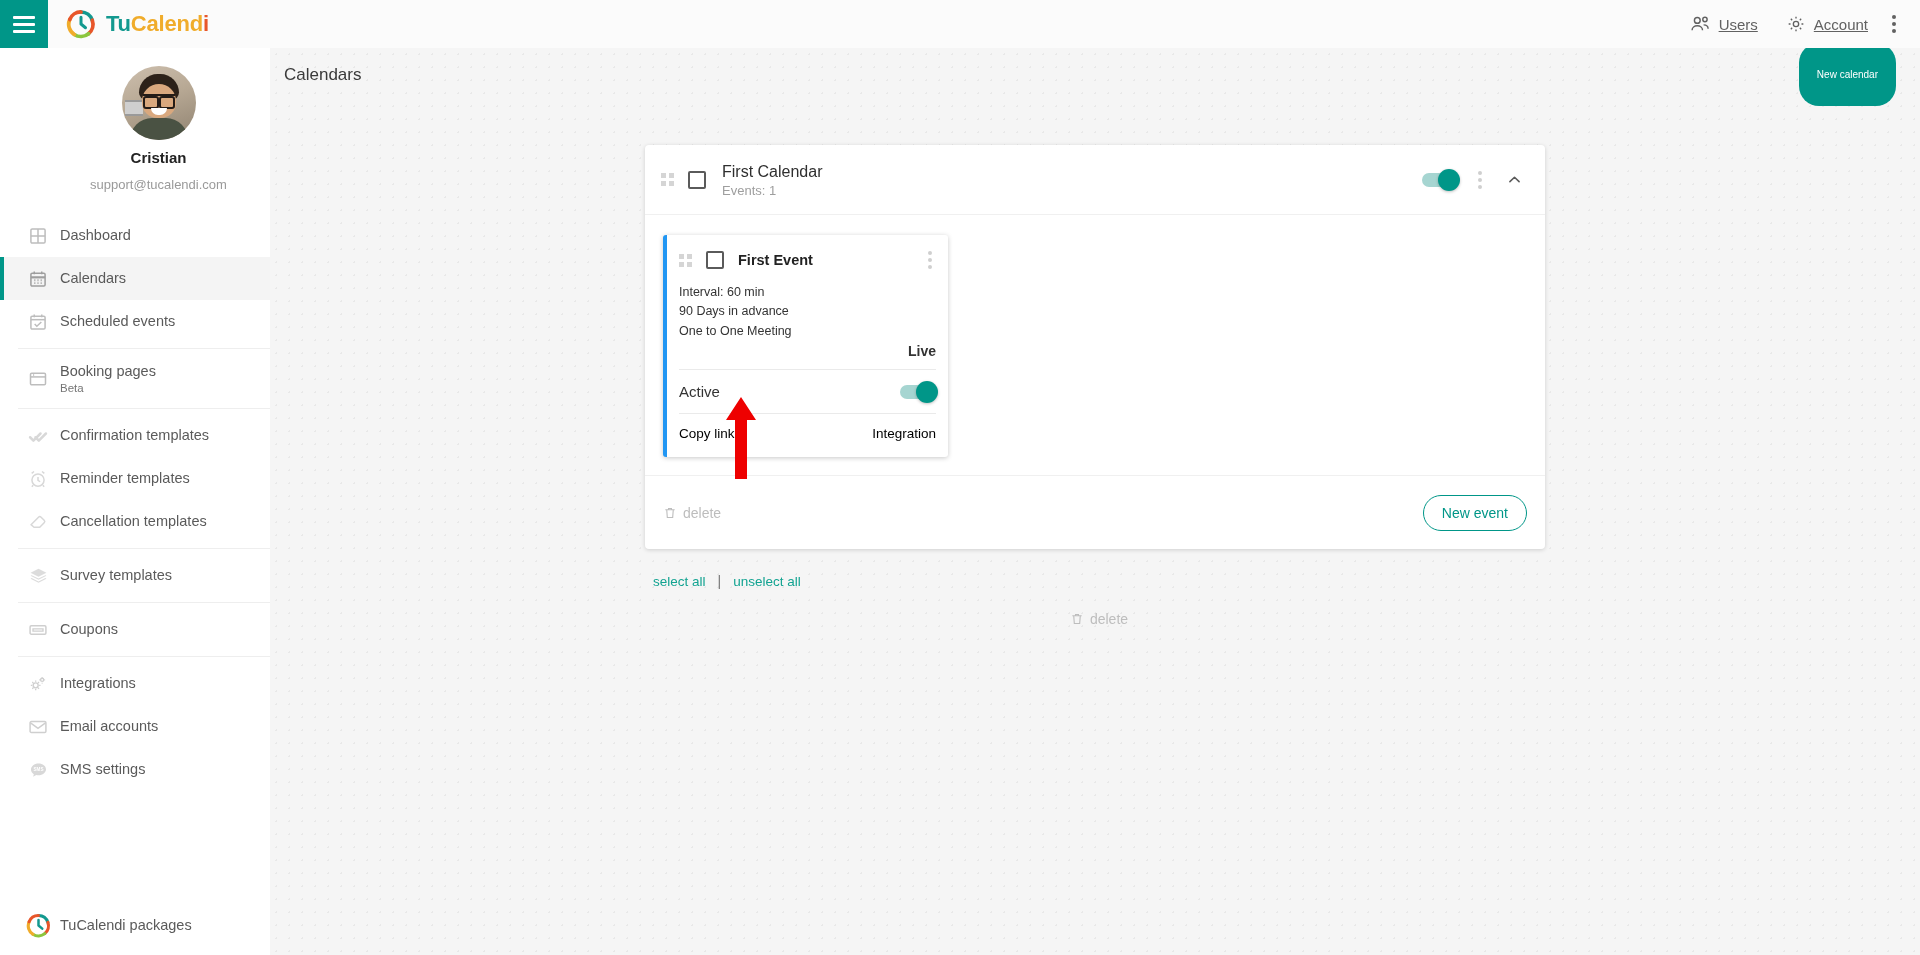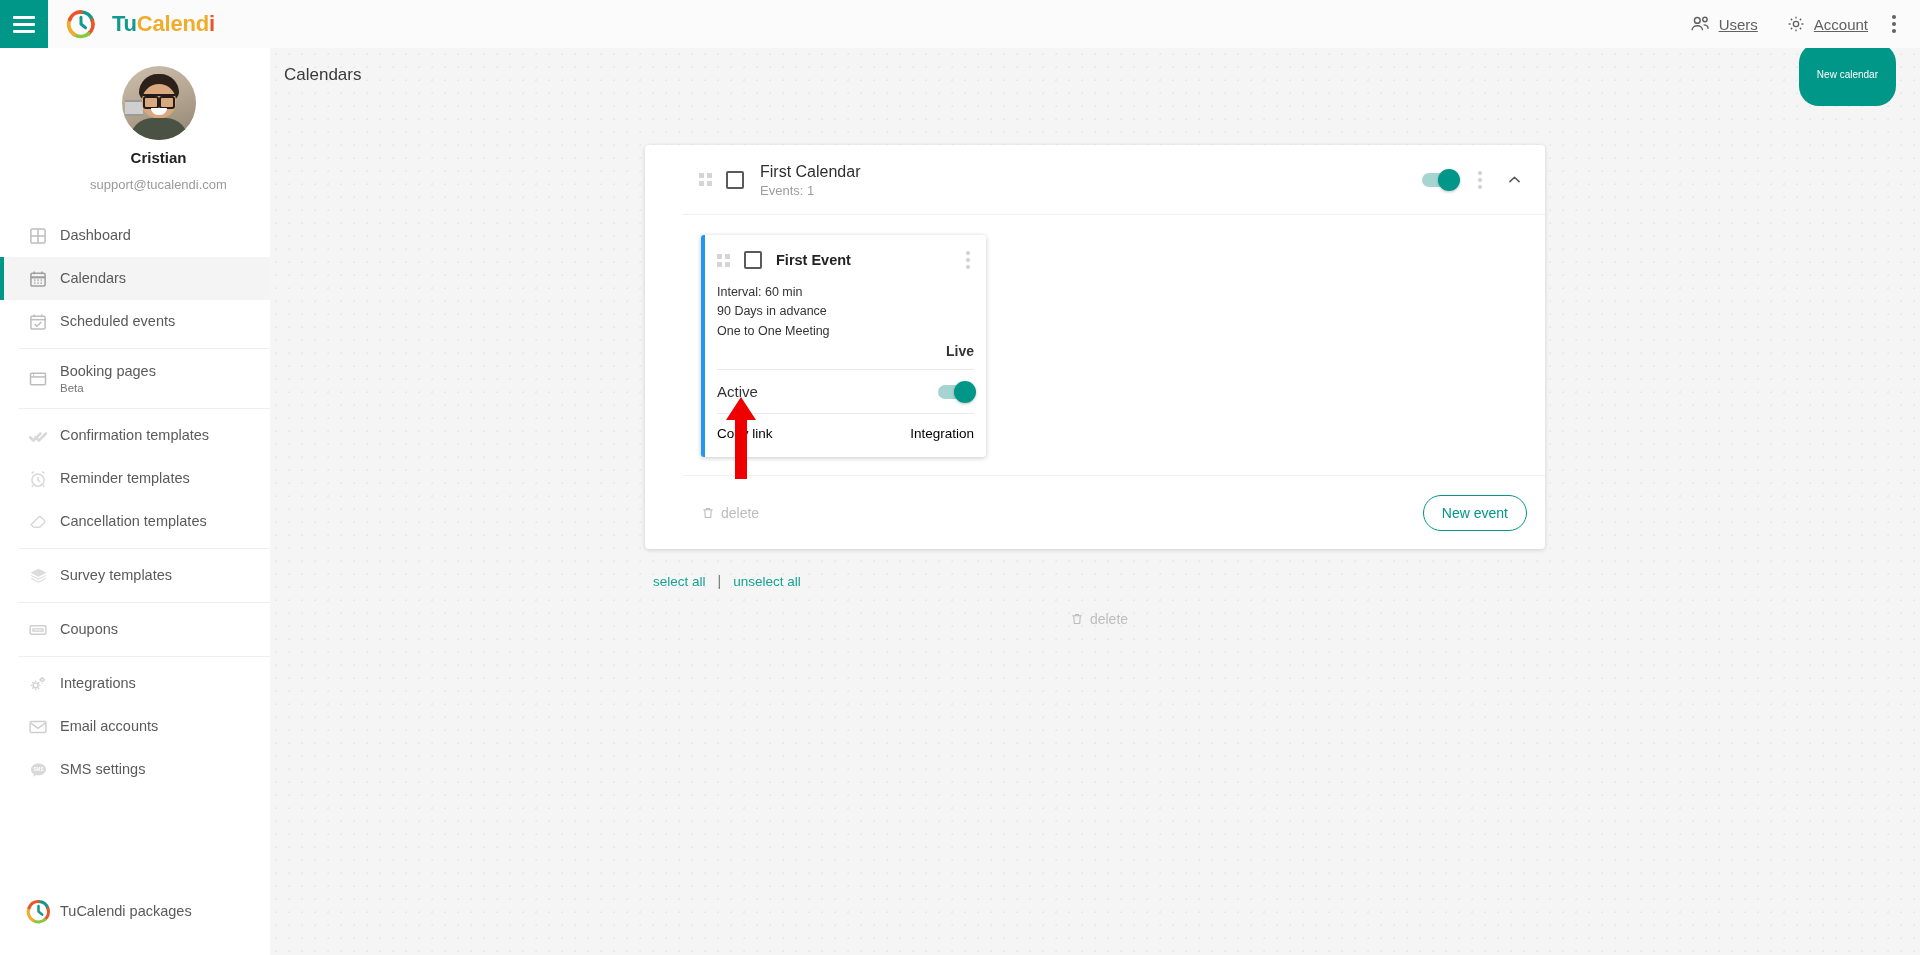--- a/index.html
+++ b/index.html
@@ -17,21 +17,21 @@
     display: flex; align-items: center;
     z-index: 30;
   }
   #hamburger-btn {
     width: 48px; height: 48px; background: #009688;
     display: flex; flex-direction: column; align-items: center; justify-content: center;
     gap: 4px; cursor: pointer; flex: 0 0 48px;
   }
   #hamburger-btn span { display:block; width: 22px; height: 3px; background: #ffffff; border-radius: 1px; }
 
-  #brand { display: flex; align-items: center; gap: 16px; margin-left: 18px; justify-content: flex-end; }
+  #brand { display: flex; align-items: center; gap: 10px; margin-left: 18px; justify-content: flex-end; }
   #brand-logo { width: 30px; height: 30px; display:block; }
   #brand-text { font-size: 22px; font-weight: bold; letter-spacing: -0.2px; }
   #brand-text .t1 { color: #13998f; }
   #brand-text .t2 { color: #f0ac2b; }
   #brand-text .t3 { color: #e8562a; }
 
   #topbar-right {
     margin-left: auto; display: flex; align-items: center; gap: 0px; padding-right: 10px;
   }
   .top-action {
@@ -78,21 +78,21 @@
     content:""; position:absolute; left:0; top:0; bottom:0; width:4px; background:#009688;
   }
   .nav-icon { width: 44px; flex: 0 0 44px; display:flex; align-items:center; justify-content:center; color:#bdbdbd; }
   .nav-icon svg { display:block; }
   .nav-text { display:flex; flex-direction:column; justify-content:center; }
   .nav-label { font-size: 14.5px; color: #5a5a5a; line-height: 1.2; }
   .nav-sub { font-size: 11.5px; color: #757575; margin-top: 2px; }
   .nav-divider { height:1px; background:#eeeeee; margin: 5px 18px; }
 
   #sidebar-footer {
-    position:absolute; bottom:0; left:0; width:100%; padding: 14px 0 22px;
+    position:absolute; bottom:0; left:0; width:100%; padding: 14px 0 8px;
     background:#fff;
   }
 
   
   #main {
     position: absolute; top: 48px; left: 270px; width: 1650px; height: 907px;
     background-color: #f5f5f5;
     background-image: radial-gradient(#e8e8e8 1px, transparent 1px);
     background-size: 13px 13px;
     overflow: hidden;
@@ -103,21 +103,21 @@
   #page-title { font-size: 17px; color: #3a3a3a; }
   #new-calendar-btn {
     margin-left: auto; background:#009688; color:#fff; border:none;
     font-size: 10px; font-family: inherit;
     padding: 26px 18px; border-radius: 20px; cursor:pointer;
   }
 
   
   #calendar-card {
     margin: 44px auto 0; width: 900px; background:#ffffff;
-    border-radius: 4px; box-shadow: 0 1px 4px rgba(0,0,0,0.16); padding-left: 38px;
+    border-radius: 4px; box-shadow: 0 1px 4px rgba(0,0,0,0.16);
   }
   #cal-head {
     display:flex; align-items:center; height: 70px; padding: 0 18px 0 16px;
     border-bottom: 1px solid #f0f0f0;
   }
   .drag-dots { display:grid; grid-template-columns: 5px 5px; gap:3px; margin-right: 14px; cursor:grab; }
   .drag-dots i { width:5px; height:5px; background:#d5d5d5; display:block; }
   .sq-checkbox {
     width: 18px; height: 18px; border: 2px solid #5a5a5a; border-radius: 2px;
     background:#fff; cursor:pointer; flex:0 0 18px;

